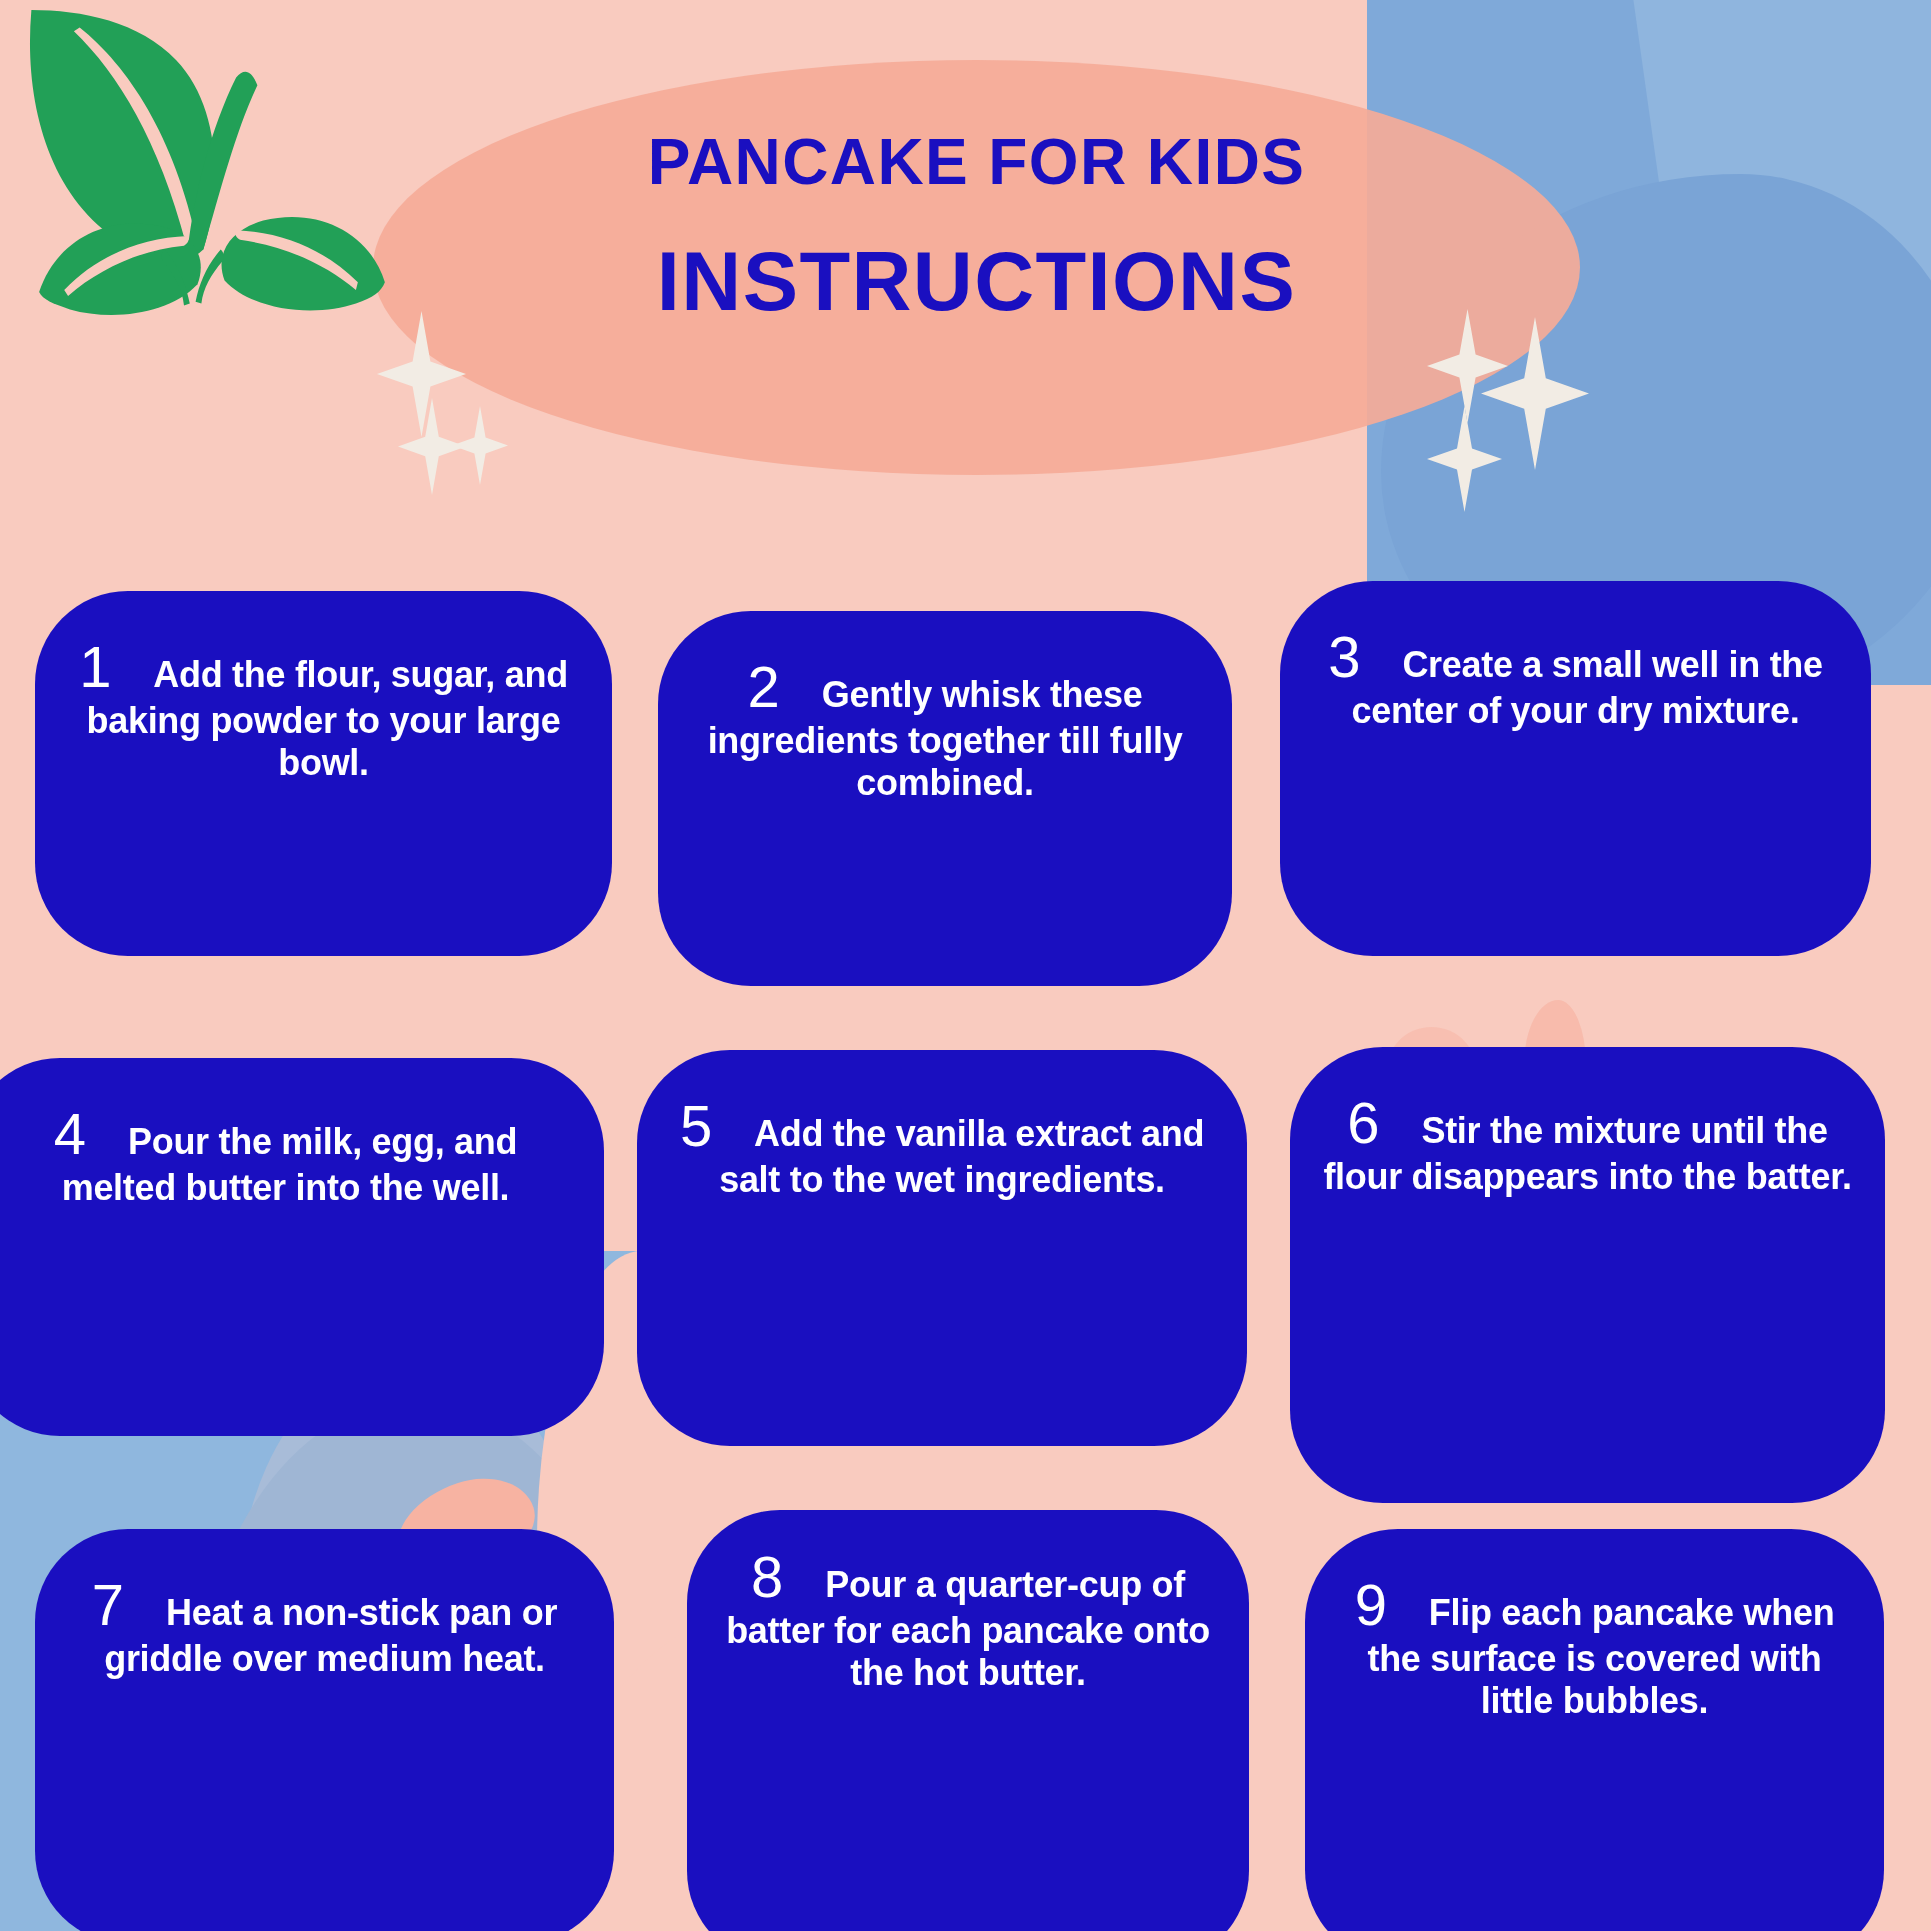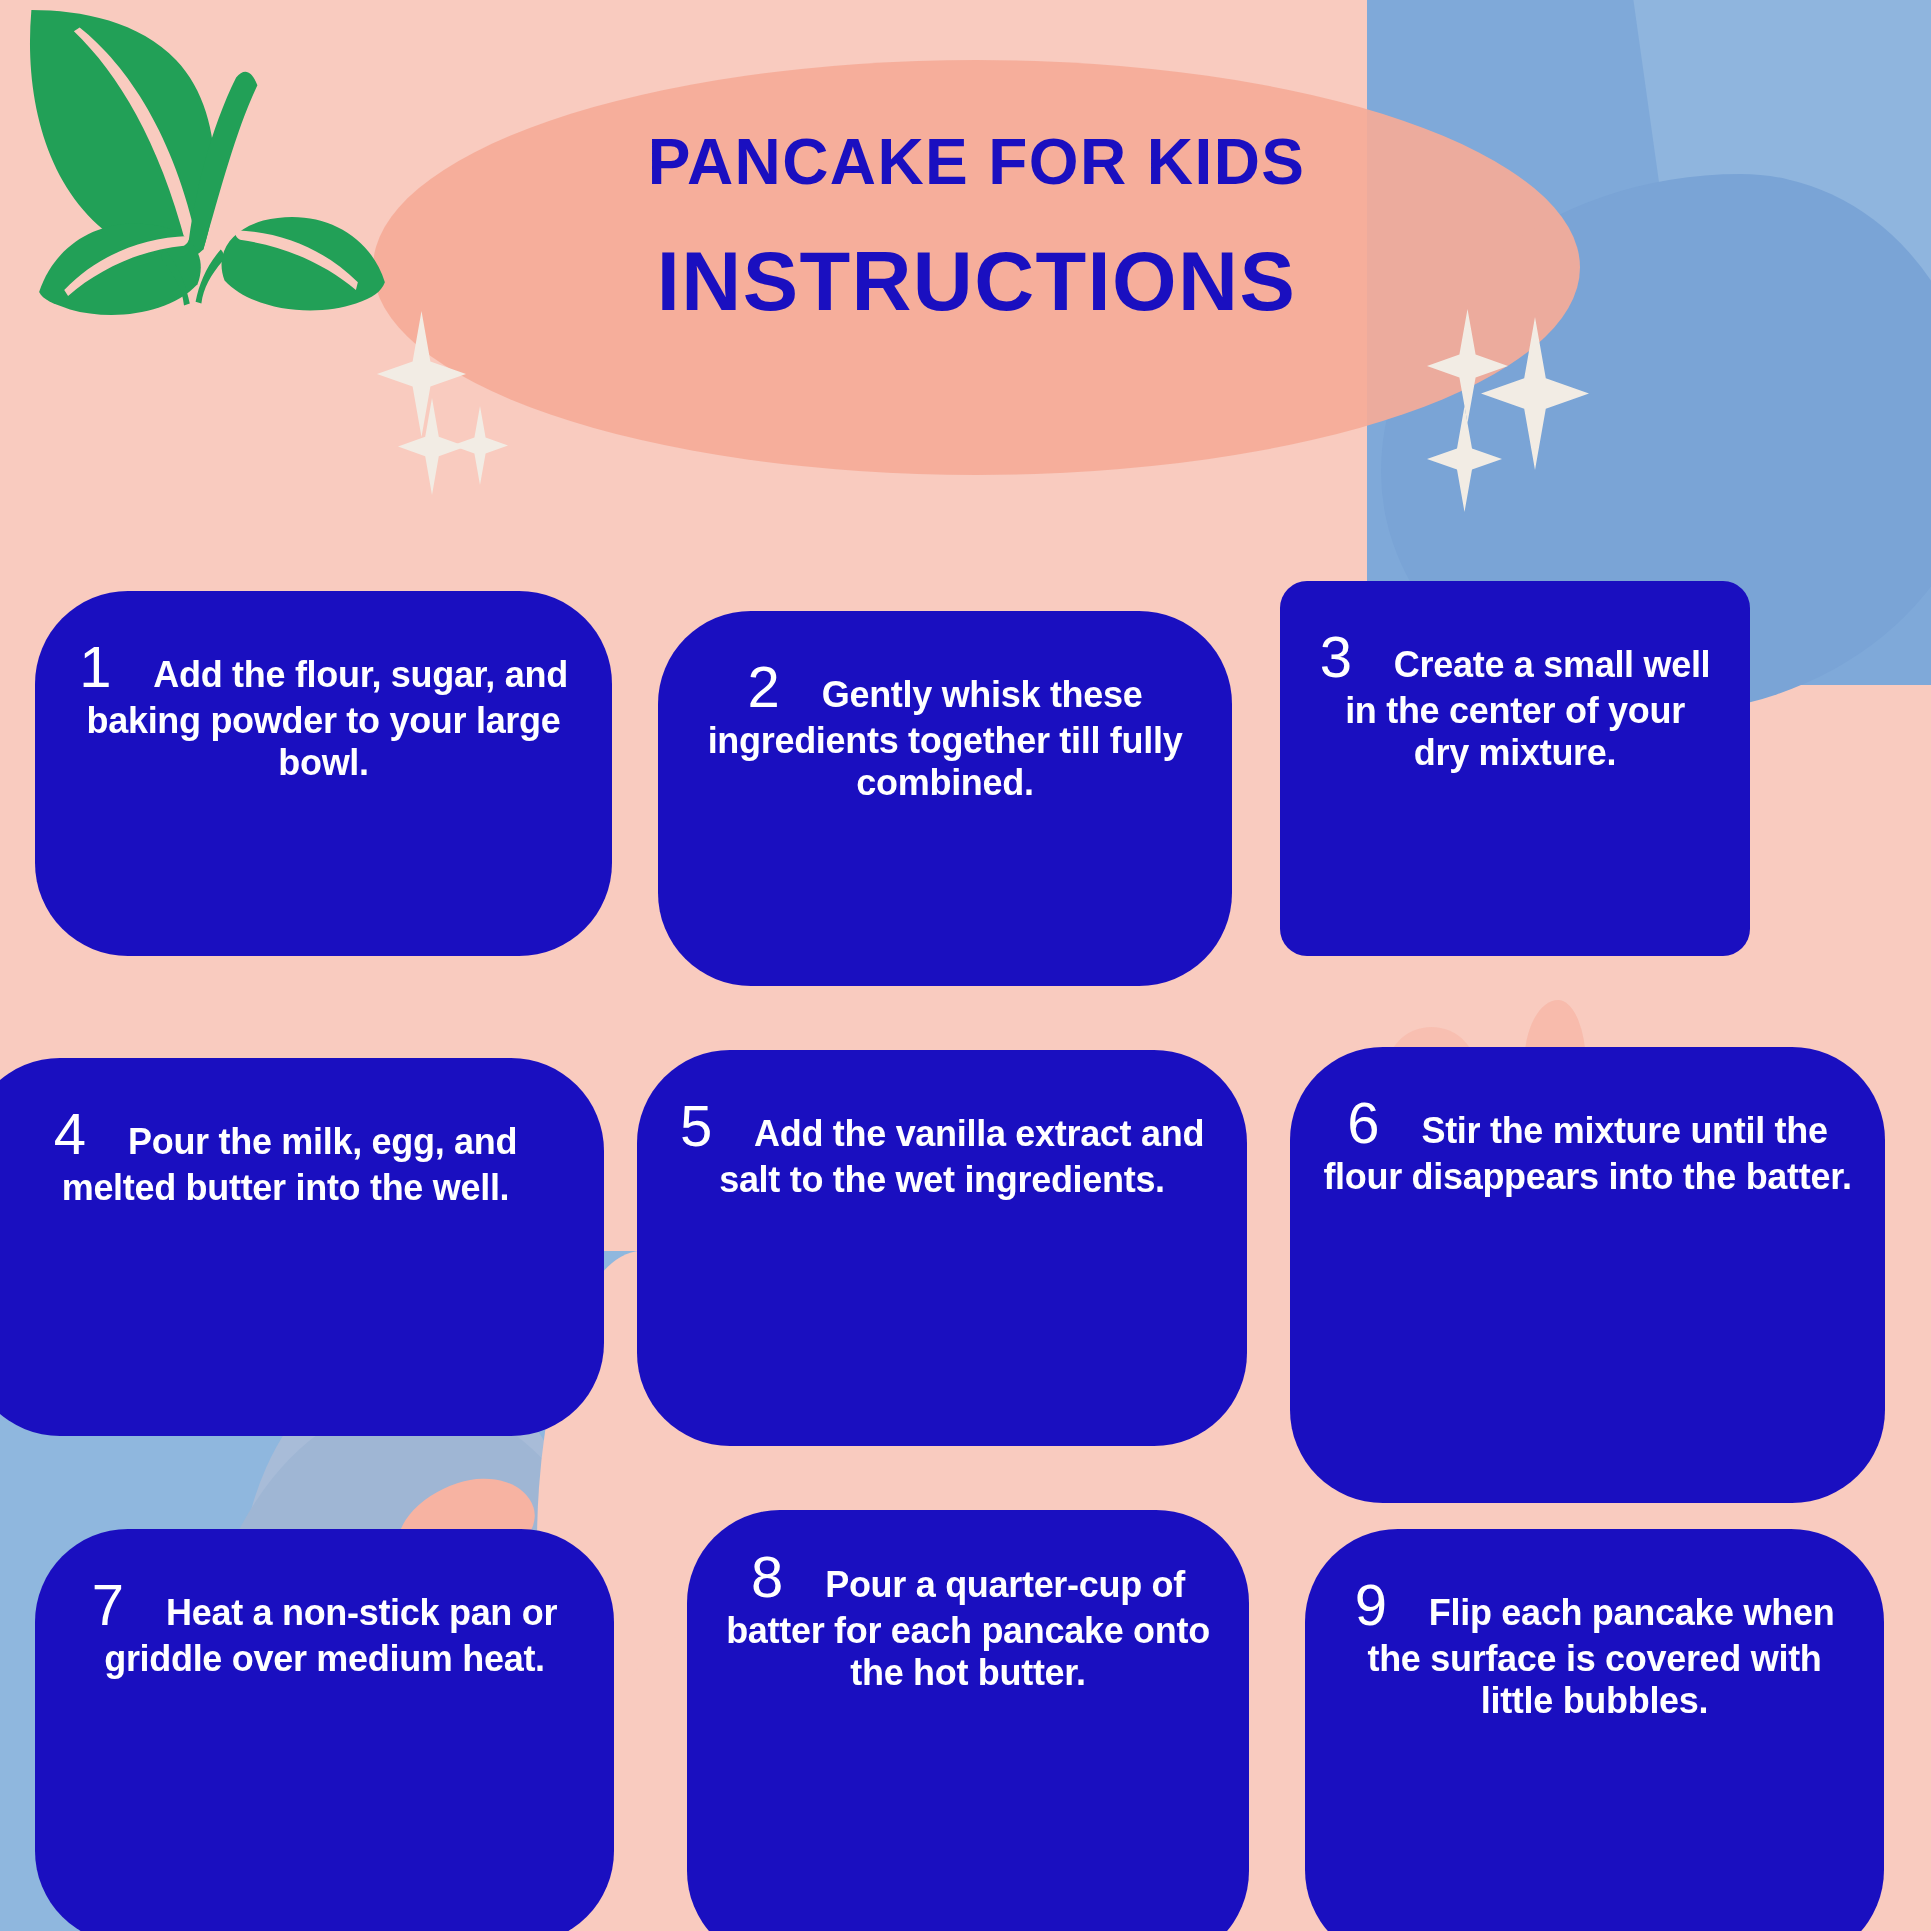--- a/index.html
+++ b/index.html
@@ -225,21 +225,21 @@
     font-size: 36px;
     font-weight: bold;
     line-height: 1.16;
     letter-spacing: -0.3px;
   }
   .gap { display: inline-block; width: 33px; }
 
   
   .c1 { left: 35px;   top: 591px;  width: 577px;  height: 365px; }
   .c2 { left: 658px;  top: 583px;  width: 574px;  height: 375px; margin-top: 28px; }
-  .c3 { left: 1280px; top: 581px;  width: 470px;  height: 375px; border-radius: 27px; }
+  .c3 { left: 1280px; top: 581px;  width: 591px;  height: 375px; }
   
   .c4 { left: -33px;  top: 1058px; width: 637px;  height: 378px; }
   .c5 { left: 637px;  top: 1050px; width: 610px;  height: 396px; }
   .c6 { left: 1290px; top: 1047px; width: 595px;  height: 456px; }
   
   .c7 { left: 35px;   top: 1529px; width: 579px;  height: 415px; }
   .c8 { left: 687px;  top: 1510px; width: 562px;  height: 454px; }
   .c9 { left: 1305px; top: 1529px; width: 579px;  height: 434px; }
 
   .c3 .card-inner, .c6 .card-inner { padding-left: 33px; padding-right: 33px; }

